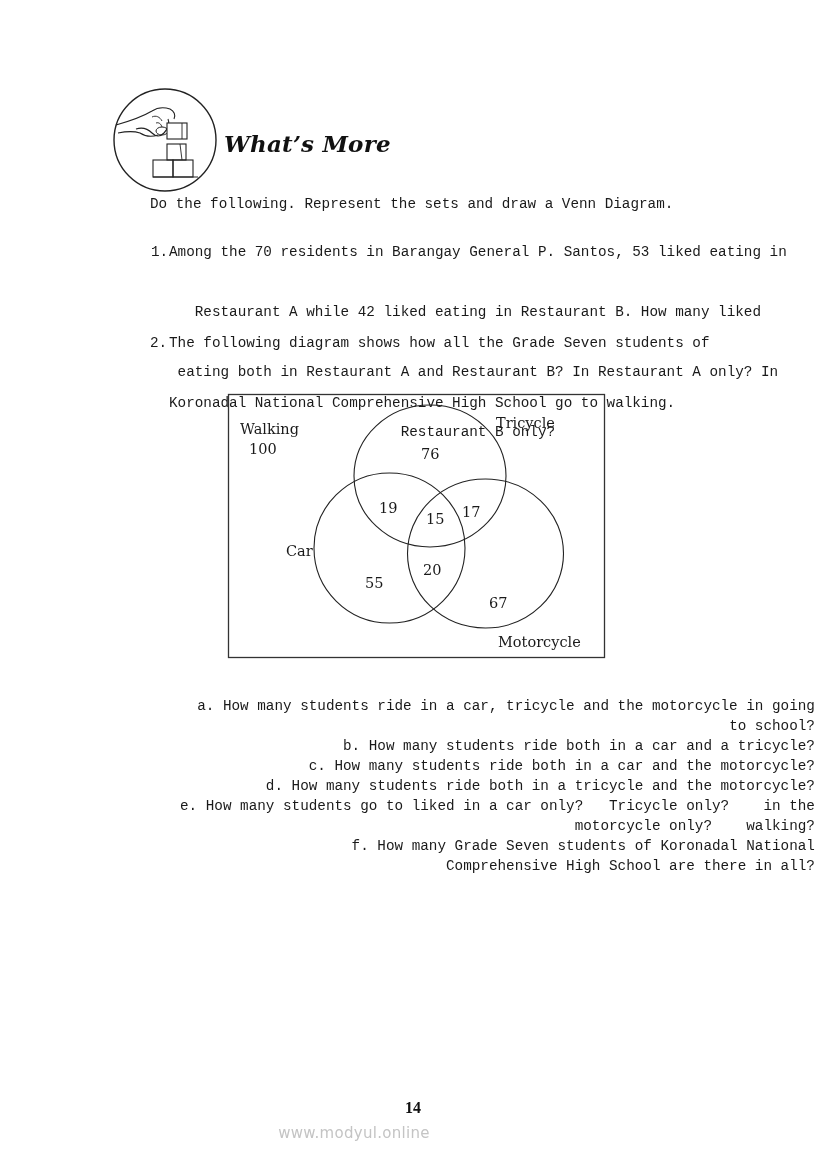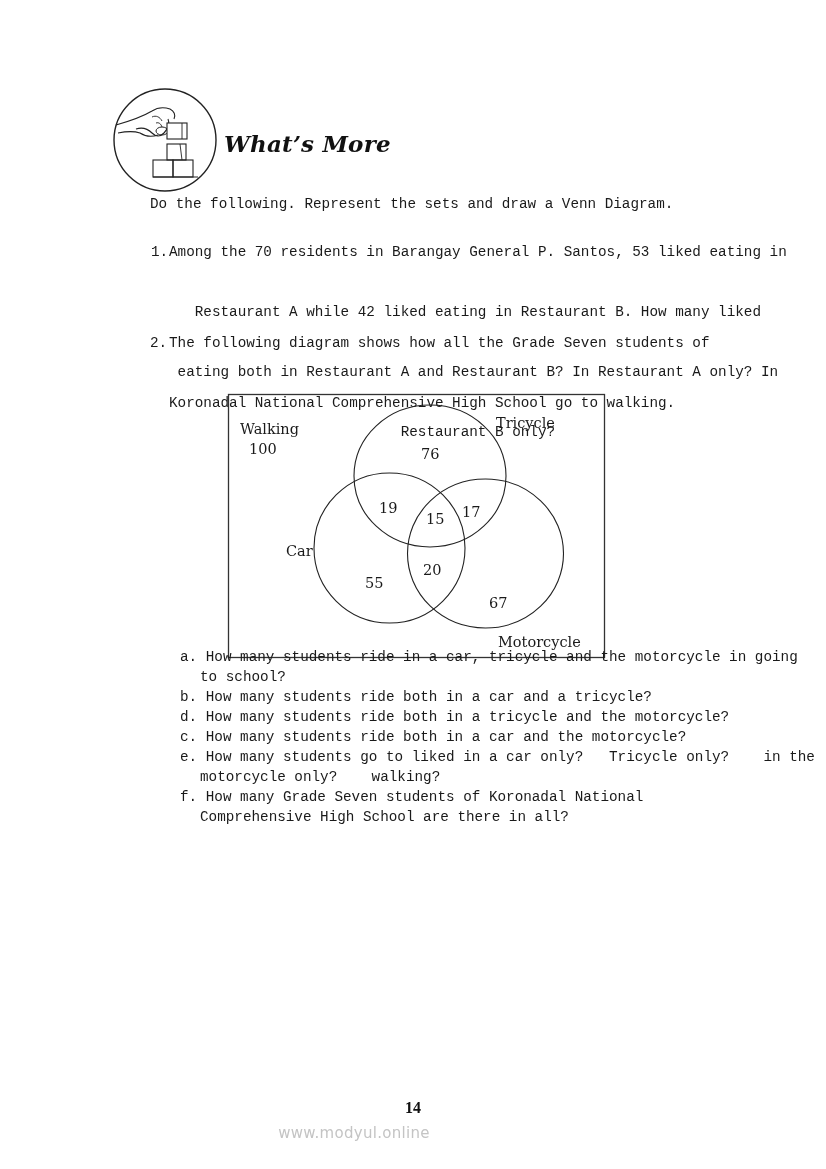--- a/index.html
+++ b/index.html
@@ -20,21 +20,21 @@
   .txt {
     font-family: Liberation Mono, monospace;
     font-size: 14.3px; line-height: 20px; color: #1a1a1a;
     white-space: nowrap;
   }
   .para { left: 150px; top: 194px; }
   .q1 { left: 150px; top: 242px; text-align: center; }
   .q2 { left: 150px; top: 333px; }
   .item-num { display: inline-block; width: 19px; }
   .indent { padding-left: 19px; margin-top: 40px; }
-  .sub-list { left: 180px; top: 647px; }
+  .sub-list { left: 180px; top: 696px; text-align: right; }
   .sub-indent { padding-left: 20px; }
   .venn { left: 0; top: 0; width: 826px; height: 1169px; pointer-events: none; }
   .venn text {
     font-family: "DejaVu Serif", "Liberation Serif", serif;
     font-size: 14.5px; fill: #1a1a1a;
   }
   .page-num {
     left: 0; width: 826px; top: 1099px; text-align: center;
     font-family: "Liberation Serif", "DejaVu Serif", serif;
     font-size: 16px; color: #111; font-weight: bold;
@@ -110,24 +110,24 @@
 
 <div class="abs txt sub-list">
   <div>
     <div><span>a.</span> <span>How many students ride in a car, tricycle and the motorcycle in going</span></div>
     <div class="sub-indent">to school?</div>
   </div>
   <div>
     <span>b.</span> <span>How many students ride both in a car and a tricycle?</span>
   </div>
   <div>
-    <span>d.</span> <span>How many students ride both in a tricycle and the motorcycle?</span>
+    <span>c.</span> <span>How many students ride both in a car and the motorcycle?</span>
   </div>
   <div>
-    <span>c.</span> <span>How many students ride both in a car and the motorcycle?</span>
+    <span>d.</span> <span>How many students ride both in a tricycle and the motorcycle?</span>
   </div>
   <div>
     <div style="white-space: pre;"><span>e.</span> <span>How many students go to liked in a car only?   Tricycle only?    in the</span></div>
     <div class="sub-indent" style="white-space: pre;">motorcycle only?    walking?</div>
   </div>
   <div>
     <div><span>f.</span> <span>How many Grade Seven students of Koronadal National</span></div>
     <div class="sub-indent">Comprehensive High School are there in all?</div>
   </div>
 </div>

